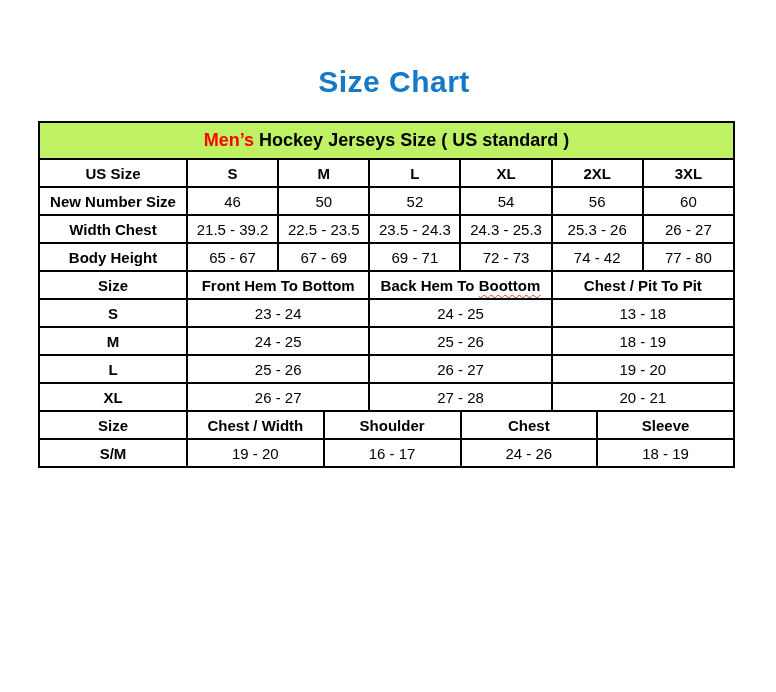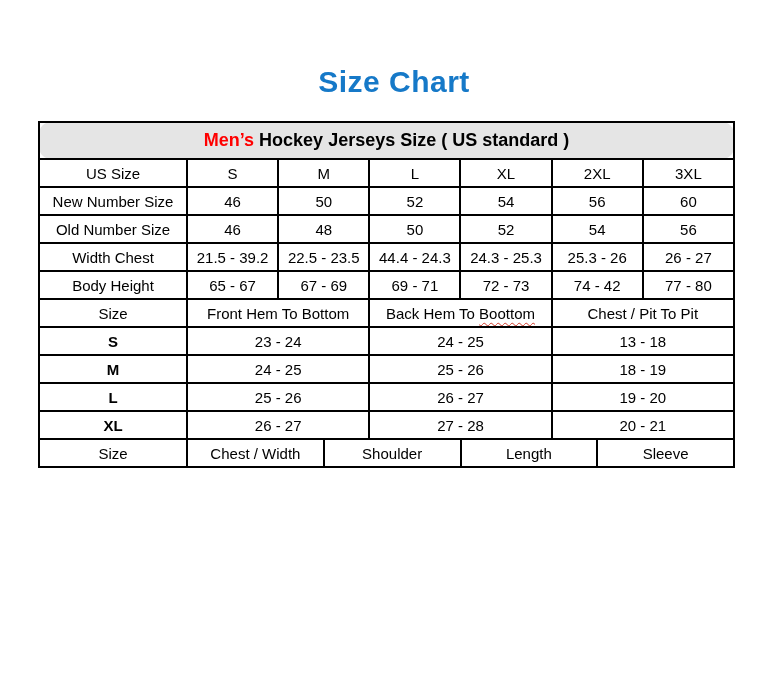--- a/index.html
+++ b/index.html
@@ -44,28 +44,27 @@
     vertical-align: middle;
     height: 26px;
     padding: 0 2px;
     font-size: 15px;
     color: #000000;
     overflow: hidden;
     white-space: nowrap;
   }
   .size-table td.caption {
     height: 35px;
-    background: #e5e5e5;
+    background: #bef264;
     font-size: 18px;
     font-weight: 700;
-    border-radius: 12px;
   }
   .caption .accent { color: #ff0000; }
-  .size-table th { font-weight: 400; }
-  .size-table td.row-label { font-weight: 400; }
+  .size-table th { font-weight: 700; }
+  .size-table td.row-label { font-weight: 700; }
   .size-table td.row-label.bold { font-weight: 700; }
   .squiggle {
     text-decoration-line: underline;
     text-decoration-style: wavy;
     text-decoration-color: #d03a2a;
     text-decoration-thickness: 1px;
     text-underline-offset: 3px;
   }
   col.c-label { width: 148px; }
 </style>
@@ -104,33 +103,24 @@
         <tr>
           <td class="row-label">New Number Size</td>
           <td>46</td>
           <td>50</td>
           <td>52</td>
           <td>54</td>
           <td>56</td>
           <td>60</td>
         </tr>
         <tr>
-          <td class="row-label">Old Number Size</td>
-          <td>46</td>
-          <td>48</td>
-          <td>50</td>
-          <td>52</td>
-          <td>54</td>
-          <td>56</td>
-        </tr>
-        <tr>
           <td class="row-label">Width Chest</td>
           <td>21.5 - 39.2</td>
           <td>22.5 - 23.5</td>
-          <td>44.4 - 24.3</td>
+          <td>23.5 - 24.3</td>
           <td>24.3 - 25.3</td>
           <td>25.3 - 26</td>
           <td>26 - 27</td>
         </tr>
         <tr>
           <td class="row-label">Body Height</td>
           <td>65 - 67</td>
           <td>67 - 69</td>
           <td>69 - 71</td>
           <td>72 - 73</td>
@@ -187,20 +177,27 @@
           <col>
           <col>
           <col>
           <col>
       </colgroup>
       <tbody>
         <tr>
           <th>Size</th>
           <th>Chest / Width</th>
           <th>Shoulder</th>
-          <th>Length</th>
+          <th>Chest</th>
           <th>Sleeve</th>
+        </tr>
+        <tr>
+          <td class="row-label bold">S/M</td>
+          <td>19 - 20</td>
+          <td>16 - 17</td>
+          <td>24 - 26</td>
+          <td>18 - 19</td>
         </tr>
       </tbody>
     </table>
 
   </div>
 </div>
 
 </body></html>

